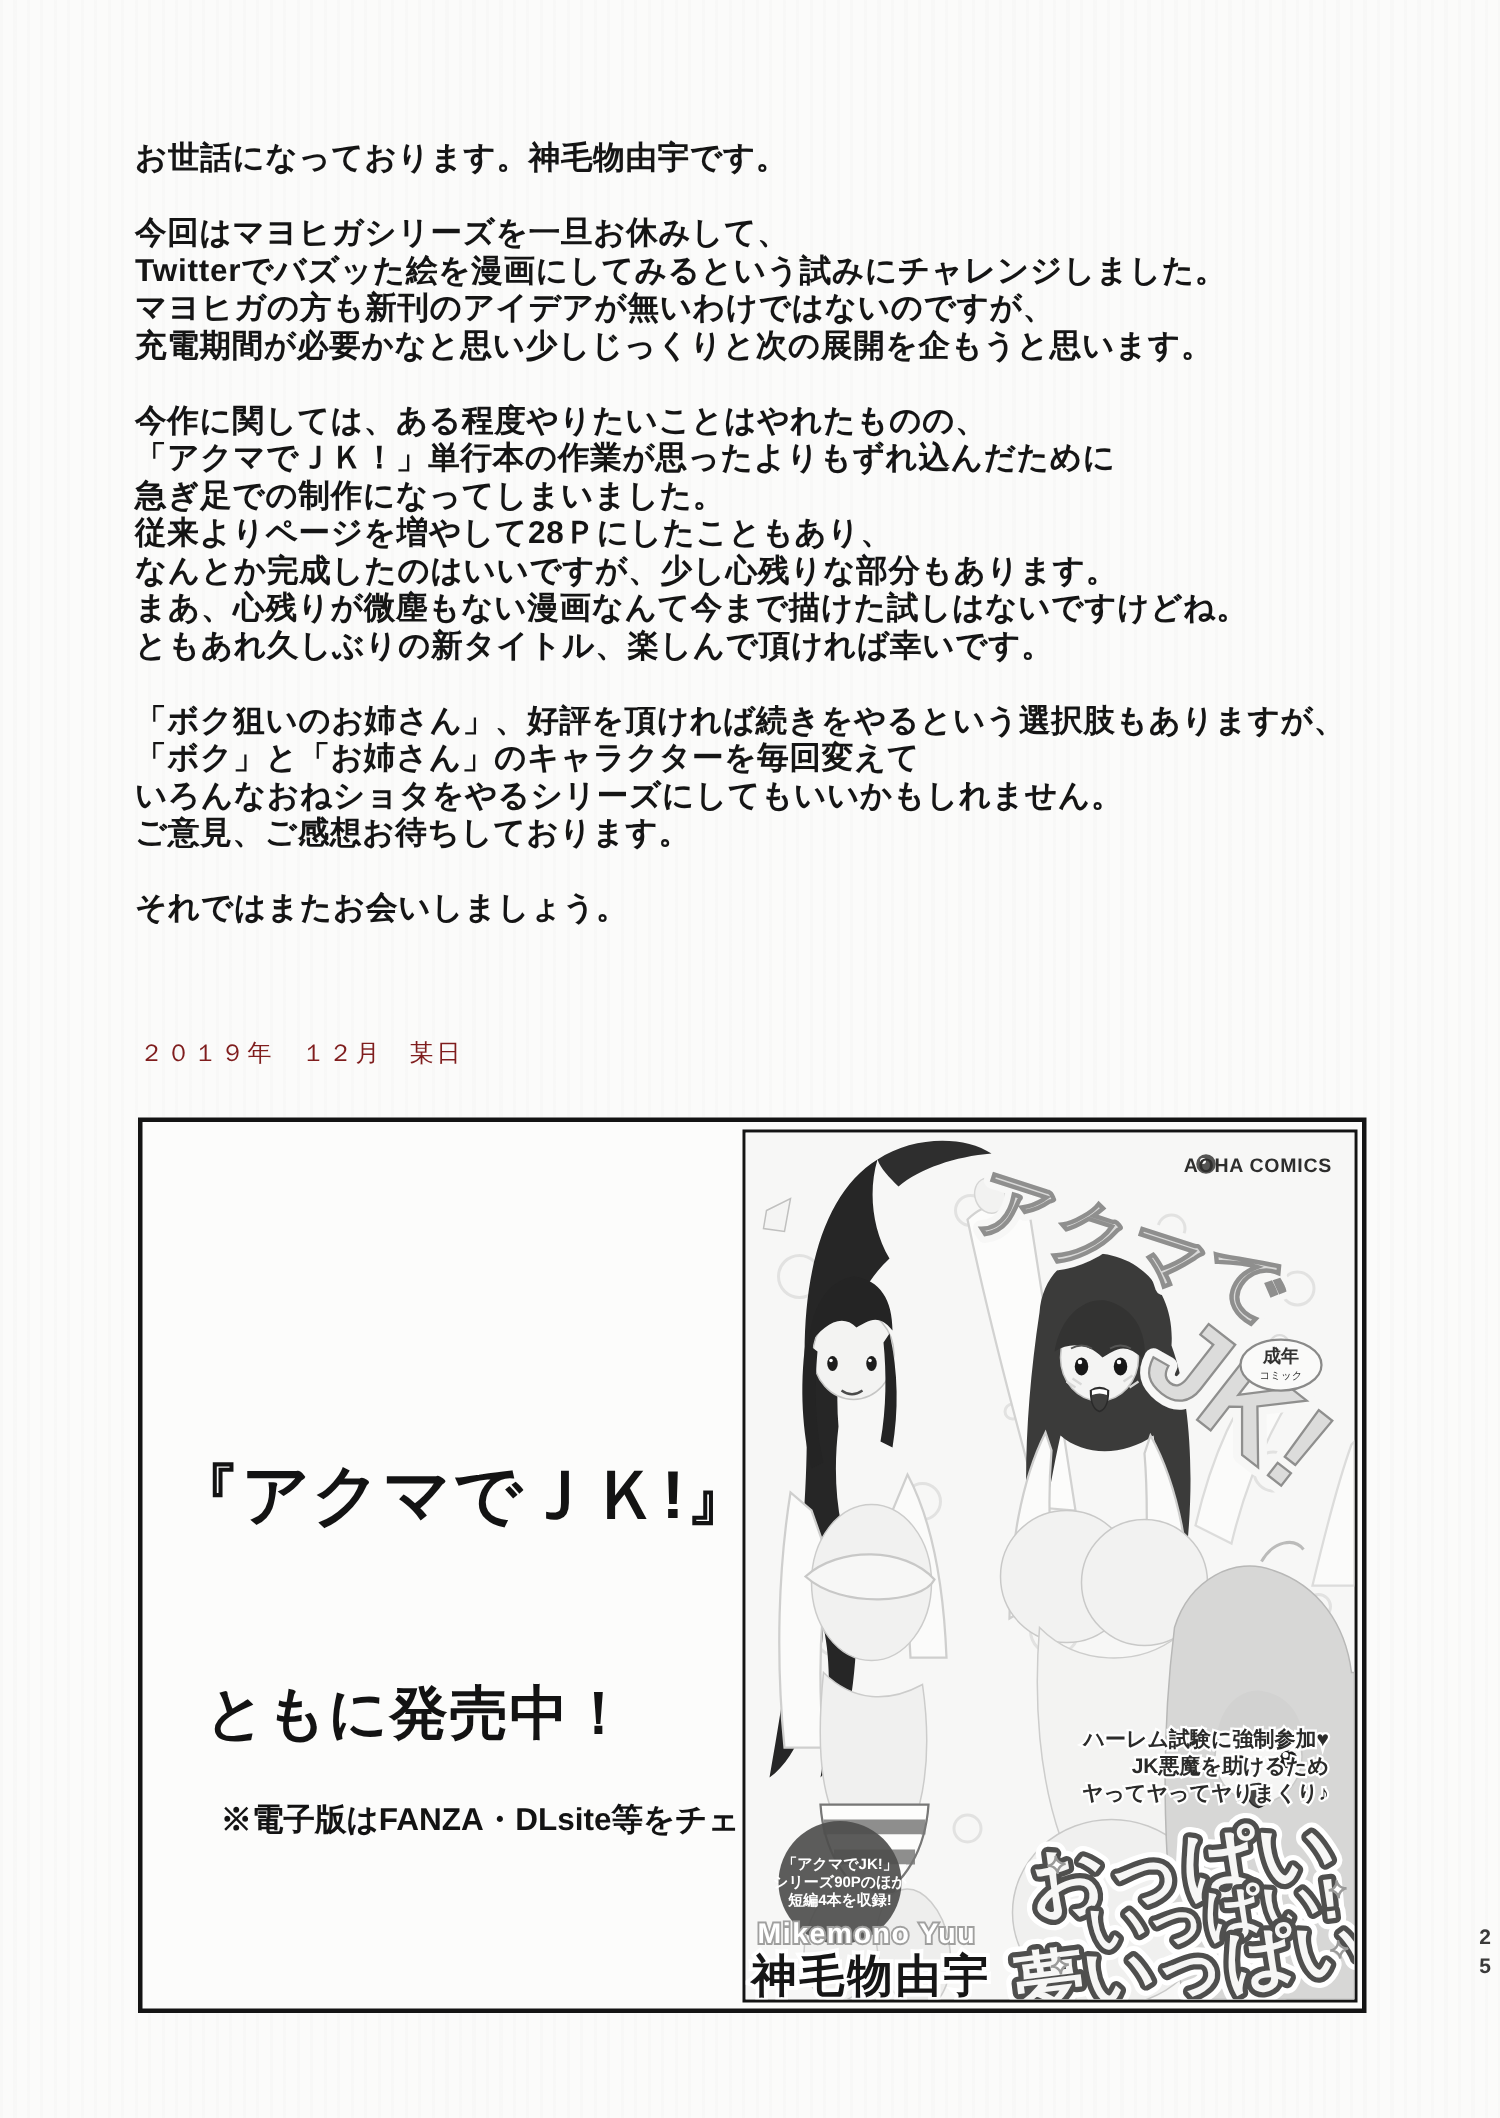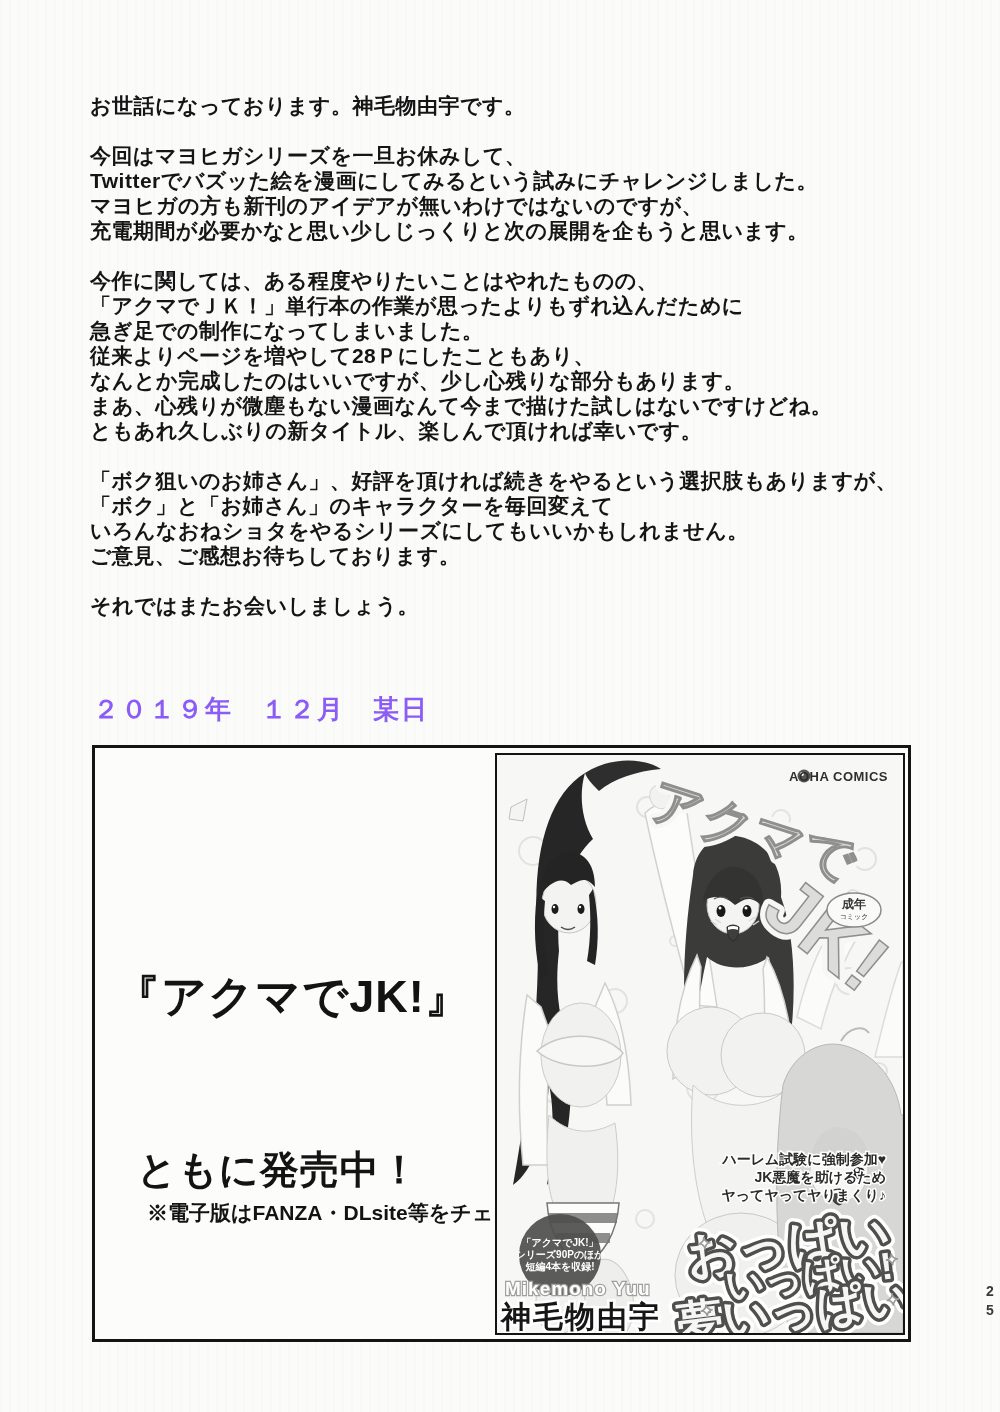--- a/index.html
+++ b/index.html
@@ -12,31 +12,31 @@
     content:"";position:absolute;inset:0;pointer-events:none;
     background:repeating-linear-gradient(90deg,rgba(0,0,0,0.012) 0 2px,rgba(0,0,0,0) 2px 9px);
   }
   .afterword{
     position:absolute;left:90px;top:93px;
     font-size:21px;line-height:25px;font-weight:600;letter-spacing:0.5px;
     white-space:pre-line;color:#151515;
   }
   .date-line{
     position:absolute;left:93px;top:692px;
-    font-size:26px;font-weight:700;letter-spacing:2px;color:#8b5cf6;
+    font-size:16px;font-weight:400;letter-spacing:2px;color:#7f1d1d;
   }
   .ad-box{
     position:absolute;left:92px;top:745px;width:819px;height:597px;
     border:3px solid #141414;background:#fcfcfb;box-sizing:border-box;
   }
   .ad-box .txt{position:absolute;color:#131313;white-space:nowrap;}
   .ad-heading{left:30px;top:173px;font-size:29px;font-weight:600;letter-spacing:1px;}
   .ad-title{left:20px;top:219px;font-size:45px;font-weight:600;letter-spacing:1px;}
   .ad-avail1{left:42px;top:328px;font-size:39px;font-weight:700;letter-spacing:1px;}
-  .ad-avail2{left:42px;top:395px;font-size:39px;font-weight:700;letter-spacing:1px;}
+  .ad-avail2{left:42px;top:367px;font-size:39px;font-weight:700;letter-spacing:1px;}
   .ad-note{left:52px;top:451px;font-size:21px;font-weight:600;}
   .cover{
     position:absolute;left:400px;top:5px;width:406px;height:578px;
     border:2px solid #141414;background:#f7f7f6;overflow:hidden;
   }
   .cover svg{display:block;font-family:"Liberation Sans",sans-serif;}
   .page-number{
     position:absolute;left:982px;top:1283px;
     writing-mode:vertical-rl;text-orientation:upright;
     font-size:14px;font-weight:600;letter-spacing:3px;color:#3a3a3a;
@@ -63,21 +63,21 @@
 「ボク狙いのお姉さん」、好評を頂ければ続きをやるという選択肢もありますが、
 「ボク」と「お姉さん」のキャラクターを毎回変えて
 いろんなおねショタをやるシリーズにしてもいいかもしれません。
 ご意見、ご感想お待ちしております。
 
 それではまたお会いしましょう。</div>
 
 <div class="date-line">２０１９年　１２月　某日</div>
 
 <div class="ad-box">
-  <div class="txt ad-title">『アクマでJK!』</div>
+  <div class="txt ad-title">『アクマでＪＫ!』</div>
   <div class="txt ad-avail2">ともに発売中！</div>
   <div class="txt ad-note">※電子版はFANZA・DLsite等をチェック！</div>
 
   <div class="cover">
     <svg width="406" height="578" viewBox="0 0 406 578">
       <rect width="406" height="578" fill="#f7f7f6"></rect>
 
       <g fill="none" stroke="#e2e2e1" stroke-width="2">
         <circle cx="36" cy="96" r="14"></circle>
           <circle cx="64" cy="146" r="8"></circle>

